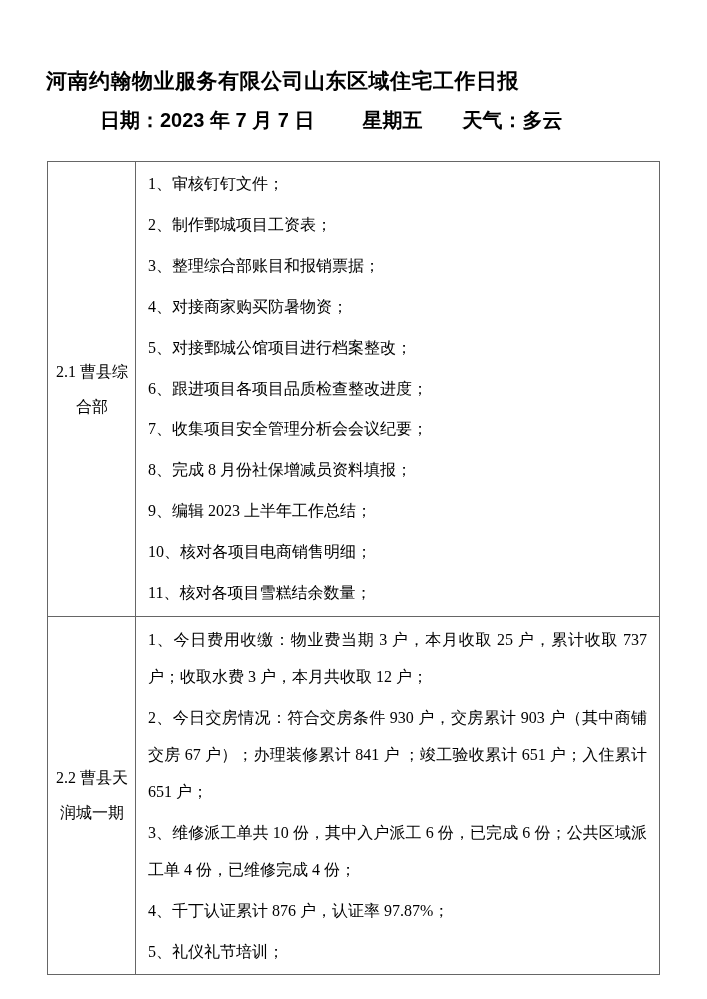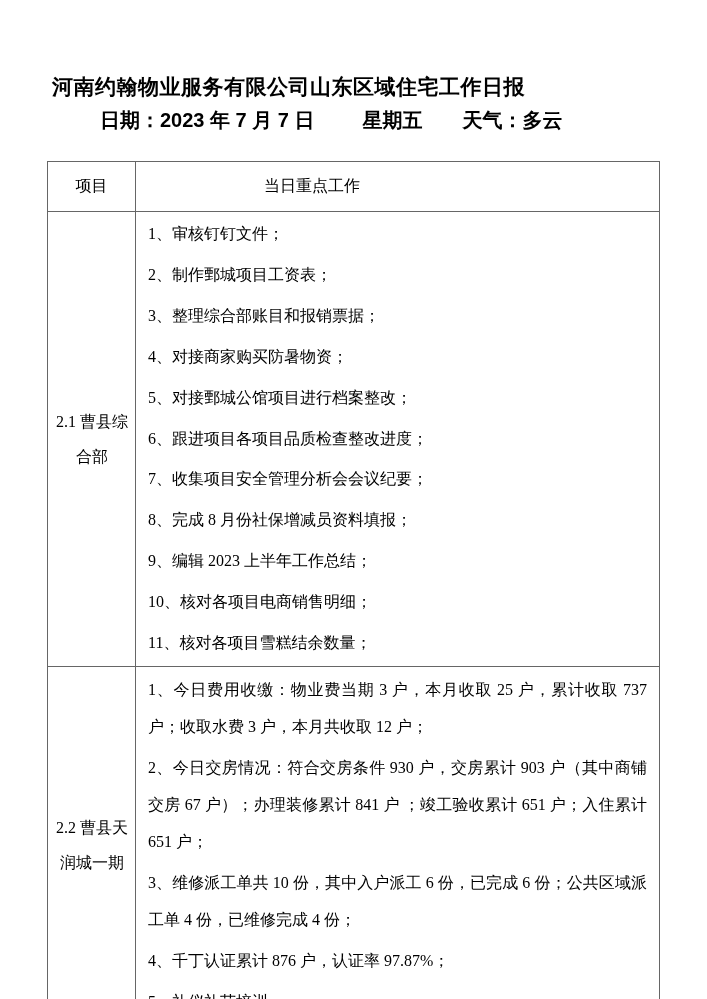--- a/index.html
+++ b/index.html
@@ -13,21 +13,21 @@
     position: relative;
     font-family: "Liberation Serif", serif;
     color: #000000;
     overflow: hidden;
   }
   .doc-title {
     position: absolute;
     top: 64px;
     left: 0;
     width: 561px;
-    margin: 8px;
+    margin: 2px;
     text-align: center;
     font-family: "Liberation Sans", sans-serif;
     font-weight: 700;
     font-size: 21px;
     line-height: 30px;
     letter-spacing: 0.5px;
   }
   .date-line {
     position: absolute;
     top: 110px;
@@ -99,24 +99,20 @@
 <div class="date-line">
   <span class="date">日期：2023 年 7 月 7 日</span><span class="weekday">星期五</span><span class="weather">天气：多云</span>
 </div>
 
 <table class="report">
   <colgroup>
     <col class="c-project">
     <col class="c-tasks">
   </colgroup>
   <tbody>
-    <tr class="header-row">
-      <th class="h-project">项目</th>
-      <th class="h-tasks">当日重点工作</th>
-    </tr>
 
     <tr class="body-row-1">
       <td class="project-cell">2.1 曹县综合部</td>
       <td class="tasks-cell">
         <p>1、审核钉钉文件；</p>
         <p>2、制作鄄城项目工资表；</p>
         <p>3、整理综合部账目和报销票据；</p>
         <p>4、对接商家购买防暑物资；</p>
         <p>5、对接鄄城公馆项目进行档案整改；</p>
         <p>6、跟进项目各项目品质检查整改进度；</p>

